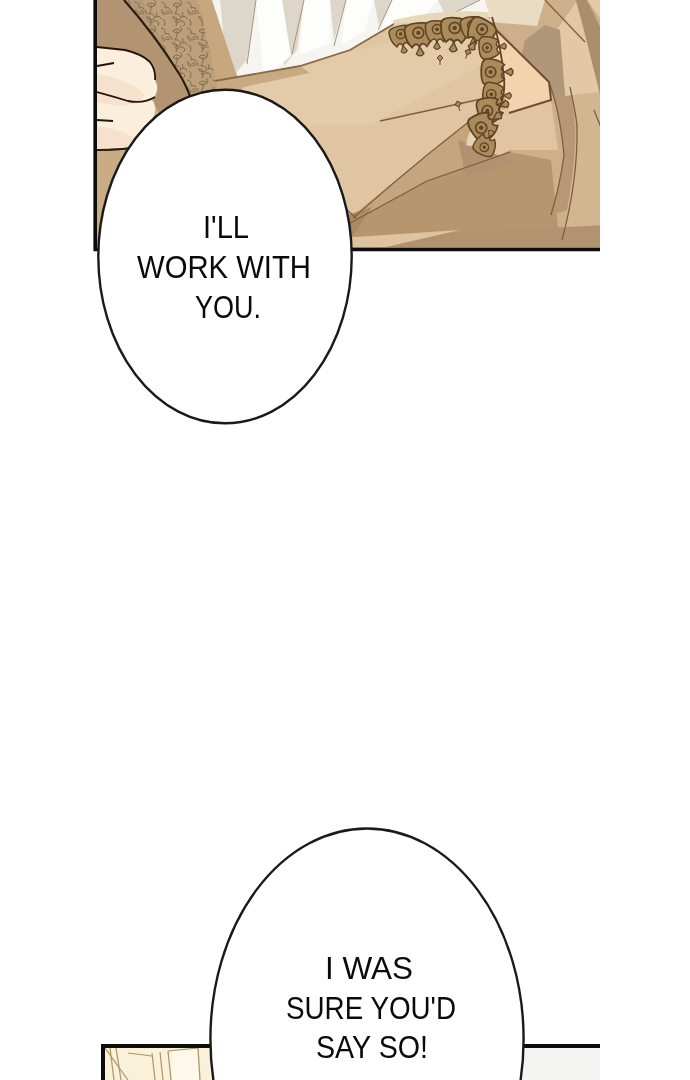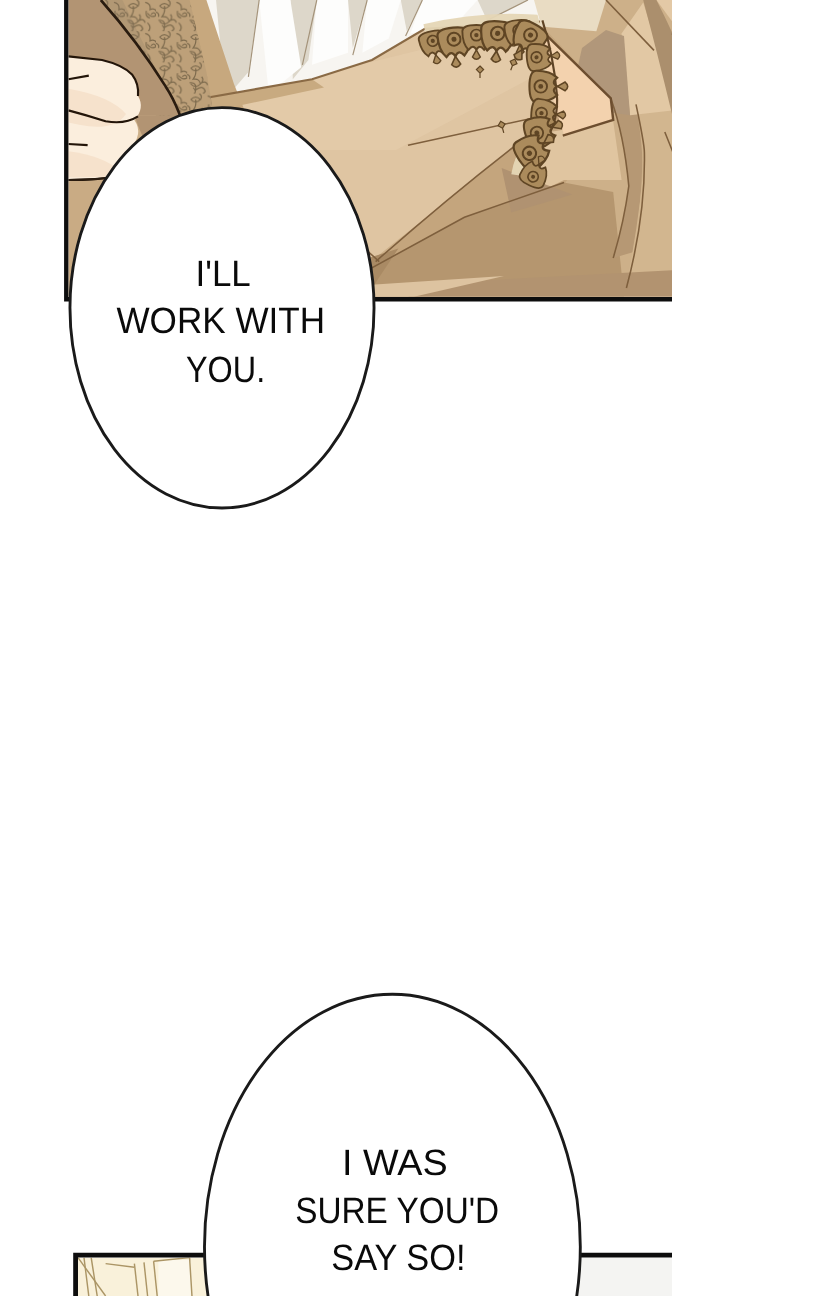--- a/index.html
+++ b/index.html
@@ -1,16 +1,16 @@
 <!DOCTYPE html>
 <html><head>
 <meta charset="utf-8">
 <style>
   html,body{margin:0;padding:0;background:#ffffff;}
-  #page{position:relative;width:560px;height:1080px;overflow:hidden;font-family:"Liberation Sans",sans-serif;}
+  #page{position:relative;width:560px;height:1080px;overflow:hidden;font-family:"Liberation Sans",sans-serif;margin-left:40px;}
   svg{display:block;}
 </style>
 </head>
 <body>
 <div id="page">
 <svg width="690" height="1080" viewBox="0 0 690 1080" xmlns="http://www.w3.org/2000/svg">
 <defs>
   <clipPath id="panel1clip">
           <rect x="57" y="0" width="526.5" height="247.2"></rect>
         </clipPath>

